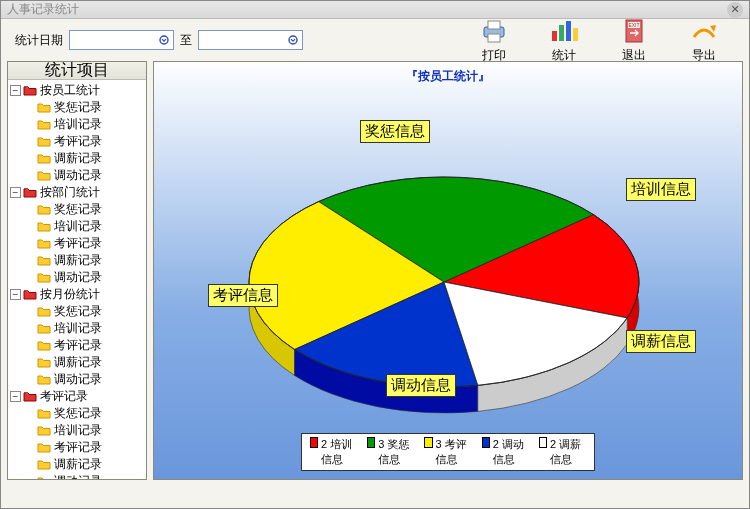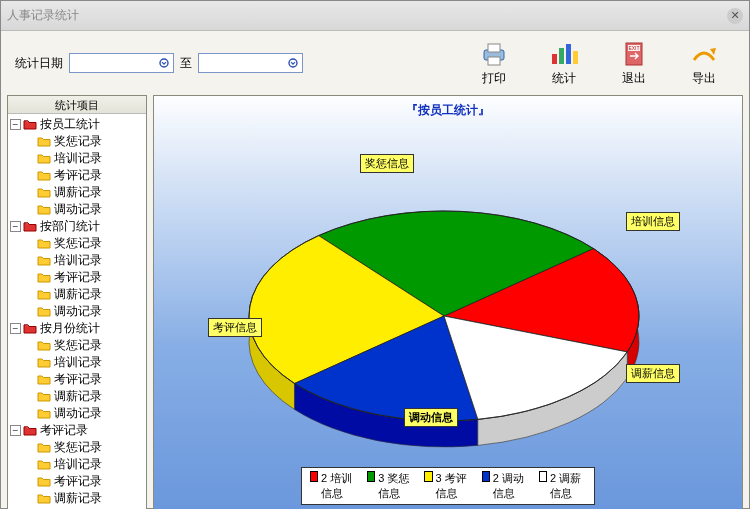--- a/index.html
+++ b/index.html
@@ -1,39 +1,39 @@
 <!DOCTYPE html>
 <html><head>
 <meta charset="utf-8">
 <style>
 * { box-sizing: border-box; margin: 0; padding: 0; font-family: "SimSun", "Arial", sans-serif; }
 html, body { width: 750px; height: 509px; overflow: hidden; }
 .window { width: 750px; height: 509px; background: #f4f3ee; border: 1px solid #888; position: relative; }
-.titlebar { height: 30px; background: linear-gradient(#e8e8e8,#d8d8d8); border-bottom:1px solid #bbb; display:flex; align-items:center; justify-content:space-between; padding:0 6px; font-size:12px; color:#888;}
+.titlebar { height: 18px; background: linear-gradient(#e8e8e8,#d8d8d8); border-bottom:1px solid #bbb; display:flex; align-items:center; justify-content:space-between; padding:0 6px; font-size:12px; color:#888;}
 .titlebar .close { width:16px; height:16px; border-radius:50%; background:#ccc; display:flex; align-items:center; justify-content:center; font-size:11px; color:#555;}
-.toolbar { height:64px; display:flex; align-items:center; padding:4px 14px; gap:8px; }
+.toolbar { height:42px; display:flex; align-items:center; padding:4px 14px; gap:8px; }
 .date-group { display:flex; align-items:center; font-size:12px; gap:6px; }
 .date-input { width:105px; height:20px; border:1px solid #7a96c8; background:#fff; position:relative; }
 .date-input .chev { position:absolute; right:2px; top:2px; width:14px; height:14px; display:flex; align-items:center; justify-content:center; color:#2a4fb8; font-size:10px;}
 .spacer { flex:1; }
 .tool-btn { width:62px; text-align:center; font-size:12px; cursor:pointer; }
 .tool-btn .ico { width:32px; height:28px; margin:0 auto 2px; }
 .body { display:flex; height:calc(509px - 22px - 58px - 4px); padding:0 6px 6px 6px; gap:6px;}
 .tree-panel { width:140px; border:1px solid #8b8b7d; background:#fff; display:flex; flex-direction:column;}
-.tree-header { height:18px; background:linear-gradient(#f0f0e8,#e3e3d8); border-bottom:1px solid #bbb; text-align:center; font-size:11px; line-height:18px;}
+.tree-header { height:18px; background:linear-gradient(#f0f0e8,#e3e3d8); border-bottom:1px solid #bbb; text-align:center; font-size:16px; line-height:18px;font-family:Liberation Mono, monospace;}
 .tree { flex:1; overflow:auto; font-size:12px; padding:2px 2px; }
 .tnode { display:flex; align-items:center; height:17px; white-space:nowrap;}
 .twist { width:11px; height:11px; border:1px solid #888; margin-right:2px; display:flex; align-items:center; justify-content:center; font-size:10px; line-height:9px; color:#333; background:#fff;}
 .twist.blank { border:none; }
 .fld-red { width:14px; height:11px; margin-right:3px; }
 .fld-yel { width:14px; height:11px; margin-right:3px; }
 .chart-panel { flex:1; border:1px solid #8b8b7d; background:linear-gradient(#fdfeff 0%, #87aee5 60%, #6a97dc 100%); position:relative; }
 .chart-title { position:absolute; top:6px; left:0; right:0; text-align:center; font-size:12px; font-weight:bold; color:#1030c0;}
 .pie-wrap { position:absolute; top:60px; left:50px; width:480px; height:320px; }
-.slice-label { position:absolute; background:#ffff66; border:1px solid #333; font-size:11px; padding:1px 4px; white-space:nowrap;}
+.slice-label { position:absolute; background:#ffff66; border:1px solid #333; font-size:15px; padding:1px 4px; white-space:nowrap;}
 .legend { position:absolute; bottom:8px; left:50%; transform:translateX(-50%); background:#fff; border:1px solid #333; padding:3px 8px; font-size:11px; display:flex; gap:10px; align-items:center;}
 .legend .sw { width:11px; height:11px; border:1px solid #000; display:inline-block; margin-right:3px; vertical-align:middle;}
 .legend span { display:inline-flex; align-items:flex-start; }
 </style>
 </head>
 <body>
 
 <div class="window">
   <div class="titlebar">
     <span>人事记录统计</span>
@@ -302,21 +302,21 @@
             <path d="M 240 160 L 114.65641611112483 79.5653334725073 A 195 105 0 0 0 90.6213335917993 227.49269901708664 Z" fill="#ffee00" stroke="#222" stroke-width="0.8"></path>
             <path d="M 240 160 L 90.6213335917993 227.49269901708664 A 195 105 0 0 0 273.86139464505135 263.40481406628186 Z" fill="#0033cc" stroke="#222" stroke-width="0.8"></path>
             <path d="M 240 160 L 273.86139464505135 263.40481406628186 A 195 105 0 0 0 423.24006105325213 195.9121150491952 Z" fill="#ffffff" stroke="#222" stroke-width="0.8"></path>
             <ellipse cx="240" cy="160" rx="195" ry="105" fill="none" stroke="#222" stroke-width="0.8"></ellipse>
           </svg>
       </div>
       <div id="slice-labels">
           <div class="slice-label" style="top: 116px; left: 472px;">培训信息</div>
           <div class="slice-label" style="top: 58px; left: 206px;">奖惩信息</div>
           <div class="slice-label" style="top: 222px; left: 54px;">考评信息</div>
-          <div class="slice-label" style="top: 312px; left: 250px; font-weight: bold;">调动信息</div>
+          <div class="slice-label" style="top: 312px; left: 232px;">调动信息</div>
           <div class="slice-label" style="top: 268px; left: 472px;">调薪信息</div>
         </div>
       <div class="legend" id="legend">
           <span><span class="sw" style="background:#ff0000"></span>2  培训信息</span>
           <span><span class="sw" style="background:#009900"></span>3  奖惩信息</span>
           <span><span class="sw" style="background:#ffee00"></span>3  考评信息</span>
           <span><span class="sw" style="background:#0033cc"></span>2  调动信息</span>
           <span><span class="sw" style="background:#ffffff"></span>2  调薪信息</span>
         </div>
     </div>

